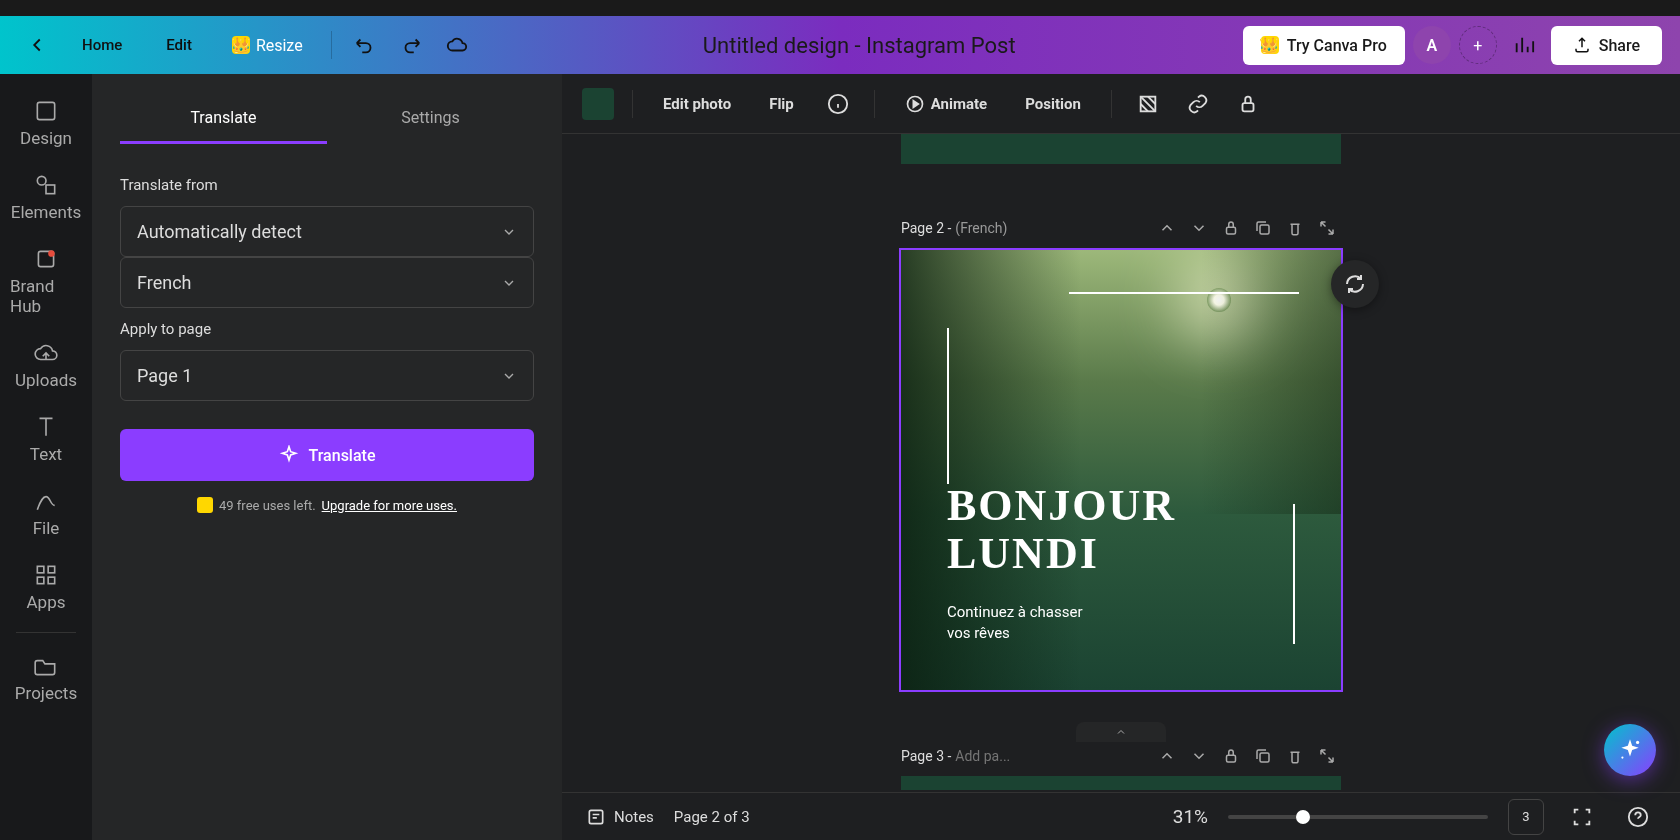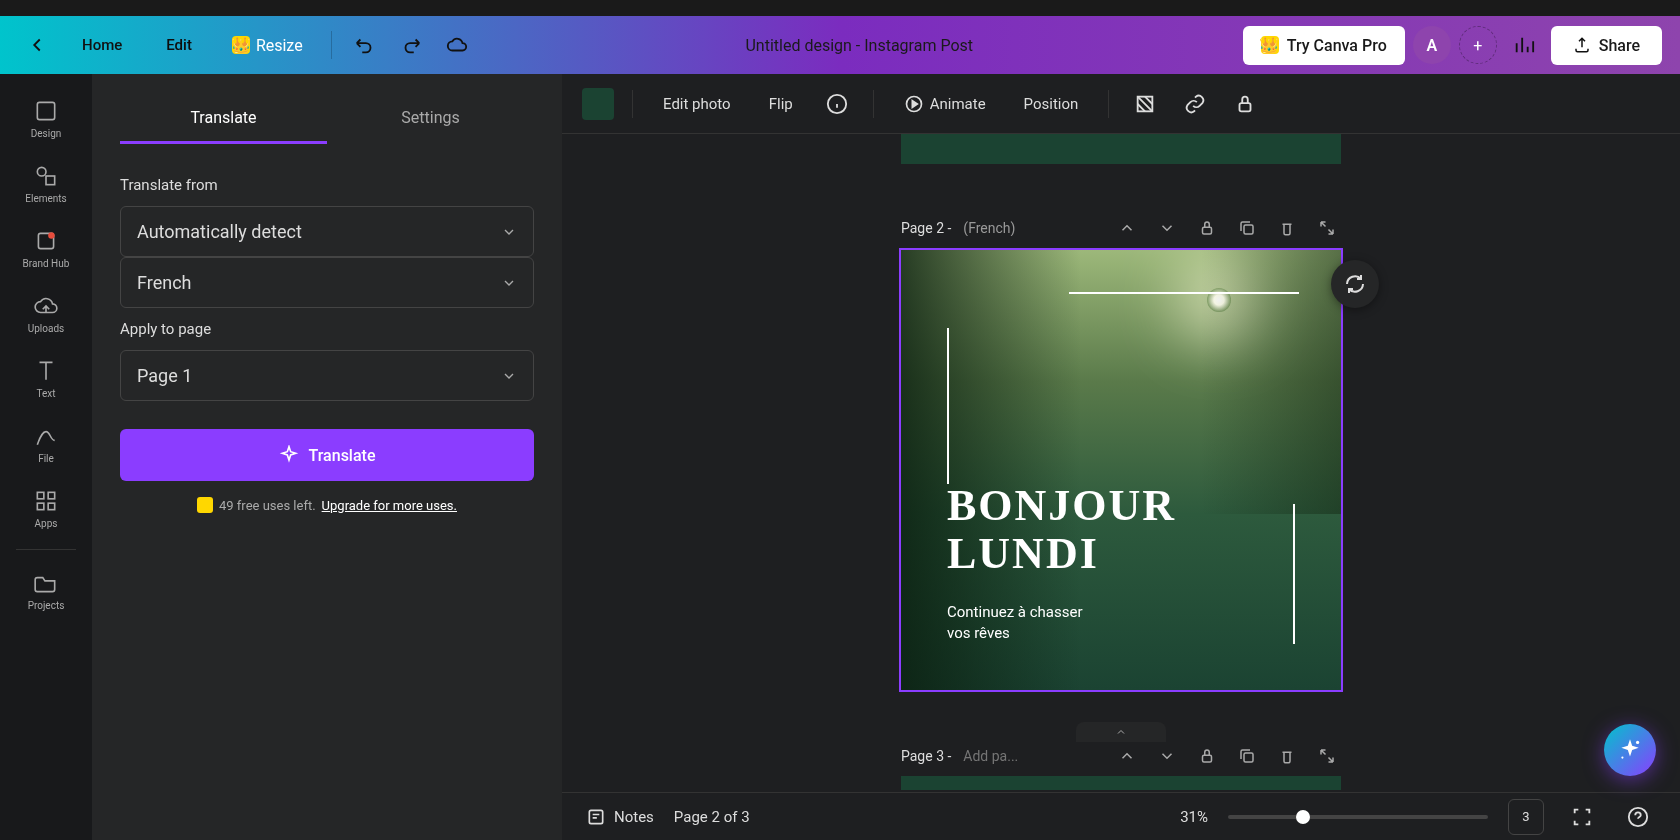--- a/index.html
+++ b/index.html
@@ -6,55 +6,55 @@
     body { background: #0d0d0d; color: #fff; width: 1680px; height: 840px; overflow: hidden; display: flex; flex-direction: column; }
     .browser-bar { height: 16px; background: #1a1a1a; }
     .top-bar { height: 58px; background: linear-gradient(90deg, #00c4cc 0%, #7b2cbf 50%, #8e44ad 100%); display: flex; align-items: center; padding: 0 18px; gap: 8px; }
     .top-link { color: #0d0d0d; font-weight: 500; padding: 10px 18px; cursor: pointer; font-size: 15px; }
     .top-link.home { color: #111; }
     .resize-btn { display: flex; align-items: center; gap: 6px; padding: 8px 14px; cursor: pointer; }
     .crown { width: 18px; height: 18px; background: #ffd700; border-radius: 4px; display: inline-flex; align-items: center; justify-content: center; }
     .divider-v { width: 1px; height: 28px; background: rgba(0,0,0,0.2); margin: 0 6px; }
     .icon-btn { width: 38px; height: 38px; display: flex; align-items: center; justify-content: center; cursor: pointer; border-radius: 6px; }
     .icon-btn svg { width: 22px; height: 22px; }
-    .title-input { flex: 1; text-align: center; background: transparent; border: none; color: #1a1a1a; font-size: 16px; outline: none; }
+    .title-input { flex: 1; text-align: center; background: transparent; border: none; color: #1a1a1a; font-size: 22px; outline: none; }
     .pro-btn { background: #fff; border-radius: 6px; padding: 10px 18px; display: flex; align-items: center; gap: 8px; color: #1a1a1a; font-weight: 500; cursor: pointer; }
     .avatar-circle { width: 38px; height: 38px; border-radius: 50%; background: #8e44ad; color: #fff; display: flex; align-items: center; justify-content: center; font-weight: 600; }
     .plus-btn { width: 38px; height: 38px; border: 1px dashed rgba(0,0,0,0.3); border-radius: 50%; display: flex; align-items: center; justify-content: center; cursor: pointer; }
     .share-btn { background: #fff; border-radius: 6px; padding: 10px 22px; display: flex; align-items: center; gap: 8px; color: #1a1a1a; font-weight: 500; cursor: pointer; }
     .main-area { flex: 1; display: flex; overflow: hidden; }
     .nav-rail { width: 92px; background: #18191b; display: flex; flex-direction: column; align-items: center; padding-top: 12px; }
     .rail-item { width: 72px; padding: 12px 0; display: flex; flex-direction: column; align-items: center; gap: 4px; cursor: pointer; border-radius: 8px; }
     .rail-item svg { width: 26px; height: 26px; stroke: #aaa; fill: none; stroke-width: 1.5; }
-    .rail-item span { font-size: 10px; color: #aaa; }
+    .rail-item span { font-size: 17px; color: #aaa; }
     .rail-divider { width: 60px; height: 1px; background: #333; margin: 8px 0; }
     .side-panel { width: 470px; background: #252627; padding: 20px 28px; position: relative; }
     .panel-tabs { display: flex; gap: 0; margin-bottom: 32px; }
     .panel-tab { flex: 1; text-align: center; padding: 14px 0; cursor: pointer; color: #aaa; font-size: 16px; border-bottom: 2px solid transparent; }
     .panel-tab.active { color: #fff; border-bottom: 3px solid #8b3dff; }
     .field-label { font-size: 15px; color: #ddd; margin-bottom: 12px; margin-top: 12px; }
     .select-box { background: #252627; border: 1px solid #444; border-radius: 6px; padding: 14px 16px; display: flex; justify-content: space-between; align-items: center; cursor: pointer; color: #ddd; font-size: 18px; }
     .translate-btn { width: 100%; background: #8b3dff; border-radius: 6px; padding: 16px; display: flex; align-items: center; justify-content: center; gap: 10px; color: #fff; font-weight: 500; font-size: 16px; cursor: pointer; margin-top: 28px; }
     .uses-text { text-align: center; margin-top: 16px; font-size: 13px; color: #aaa; display: flex; align-items: center; justify-content: center; gap: 6px; }
     .uses-text .crown-sm { width: 16px; height: 16px; background: #ffd700; border-radius: 3px; }
     .uses-text a { color: #fff; text-decoration: underline; cursor: pointer; }
     .collapse-tab { position: absolute; right: -14px; top: 50%; transform: translateY(-50%); width: 16px; height: 60px; background: #252627; border-radius: 0 8px 8px 0; display: flex; align-items: center; justify-content: center; cursor: pointer; }
     .canvas-area { flex: 1; background: #1e1f21; position: relative; display: flex; flex-direction: column; }
     .context-bar { height: 60px; border-bottom: 1px solid #333; display: flex; align-items: center; padding: 0 20px; gap: 14px; }
     .color-swatch { width: 32px; height: 32px; background: #1b4332; border-radius: 4px; cursor: pointer; }
     .ctx-divider { width: 1px; height: 28px; background: #333; margin: 0 4px; }
-    .ctx-btn { padding: 8px 12px; color: #ddd; cursor: pointer; font-size: 15px; display: flex; align-items: center; gap: 6px; }
+    .ctx-btn { padding: 8px 12px; color: #ddd; cursor: pointer; font-size: 15px; display: flex; align-items: center; gap: 6px; font-weight: bold; }
     .ctx-icon-btn { width: 36px; height: 36px; display: flex; align-items: center; justify-content: center; cursor: pointer; border-radius: 6px; }
     .ctx-icon-btn svg { width: 22px; height: 22px; stroke: #ddd; }
     .canvas-viewport { flex: 1; overflow: auto; display: flex; flex-direction: column; align-items: center; padding: 0; position: relative; }
     .page-strip { width: 440px; height: 30px; background: #1b4332; margin-top: 0; }
     .floating-toolbar { position: absolute; top: 168px; left: 50%; transform: translateX(-50%); background: #252627; border-radius: 8px; padding: 6px; display: flex; gap: 4px; box-shadow: 0 4px 20px rgba(0,0,0,0.5); }
     .float-btn { width: 36px; height: 36px; display: flex; align-items: center; justify-content: center; cursor: pointer; border-radius: 6px; }
     .float-btn svg { width: 20px; height: 20px; stroke: #ddd; }
-    .page-header { width: 440px; display: flex; align-items: center; gap: 12px; margin-top: 50px; margin-bottom: 6px; }
+    .page-header { width: 440px; display: flex; align-items: center; gap: 4px; margin-top: 50px; margin-bottom: 6px; }
     .page-label { color: #ddd; font-size: 14px; }
     .page-name-input { background: transparent; border: none; color: #999; font-size: 14px; outline: none; width: 80px; }
     .page-header-spacer { flex: 1; }
     .page-action { width: 28px; height: 28px; display: flex; align-items: center; justify-content: center; cursor: pointer; }
     .page-action svg { width: 18px; height: 18px; stroke: #aaa; }
     .page-card { width: 444px; height: 444px; border: 2px solid #8b3dff; position: relative; background: linear-gradient(180deg, #9db87a 0%, #5a7a4a 30%, #2d5a3d 60%, #1b4332 100%); overflow: hidden; }
     .sun { position: absolute; top: 38px; right: 110px; width: 24px; height: 24px; background: radial-gradient(circle, #fff 0%, #ffe 30%, transparent 70%); border-radius: 50%; box-shadow: 0 0 60px 30px rgba(255,255,220,0.6); }
     .tree-dark { position: absolute; left: 0; top: 0; width: 180px; height: 100%; background: linear-gradient(90deg, rgba(10,30,15,0.8) 0%, transparent 100%); }
     .tree-right { position: absolute; right: 0; top: 0; width: 140px; height: 60%; background: linear-gradient(270deg, rgba(20,40,20,0.5) 0%, transparent 100%); }
     .line-top { position: absolute; top: 42px; left: 168px; width: 230px; height: 2px; background: #fff; }
@@ -62,21 +62,21 @@
     .line-right { position: absolute; top: 254px; right: 46px; width: 2px; height: 140px; background: #fff; }
     .main-text { position: absolute; left: 46px; top: 232px; }
     .main-text h1 { font-family: Georgia, serif; font-size: 44px; font-weight: 700; color: #fff; line-height: 1.1; letter-spacing: 2px; }
     .sub-text { position: absolute; left: 46px; top: 352px; font-size: 15px; color: #fff; line-height: 1.4; }
     .refresh-badge { position: absolute; right: -36px; top: 12px; width: 48px; height: 48px; background: #252627; border-radius: 50%; display: flex; align-items: center; justify-content: center; cursor: pointer; box-shadow: 0 2px 10px rgba(0,0,0,0.4); }
     .refresh-badge svg { width: 24px; height: 24px; stroke: #ddd; }
     .bottom-bar { height: 48px; background: #1e1f21; border-top: 1px solid #333; display: flex; align-items: center; padding: 0 24px; gap: 20px; }
     .notes-btn { display: flex; align-items: center; gap: 8px; color: #ddd; cursor: pointer; font-size: 15px; }
     .page-counter { color: #ddd; font-size: 15px; }
     .bottom-spacer { flex: 1; }
-    .zoom-pct { color: #ddd; font-size: 15px; }
+    .zoom-pct { color: #ddd; font-size: 19px; }
     .zoom-slider { width: 260px; height: 4px; background: #444; border-radius: 2px; position: relative; cursor: pointer; }
     .zoom-thumb { position: absolute; left: 26%; top: -5px; width: 14px; height: 14px; background: #fff; border-radius: 50%; }
     .grid-btn { width: 36px; height: 36px; border: 1px solid #444; border-radius: 6px; display: flex; align-items: center; justify-content: center; cursor: pointer; font-size: 13px; color: #ddd; }
     .ai-fab { position: absolute; bottom: 64px; right: 24px; width: 52px; height: 52px; border-radius: 50%; background: linear-gradient(135deg, #00c4cc, #8b3dff); display: flex; align-items: center; justify-content: center; cursor: pointer; box-shadow: 0 4px 20px rgba(139,61,255,0.5); }
     .ai-fab svg { width: 26px; height: 26px; }
     .add-page-tab { position: absolute; bottom: 50px; left: 50%; transform: translateX(-50%); width: 90px; height: 20px; background: #252627; border-radius: 8px 8px 0 0; display: flex; align-items: center; justify-content: center; cursor: pointer; }
   </style>
 </head>
 <body>
 

